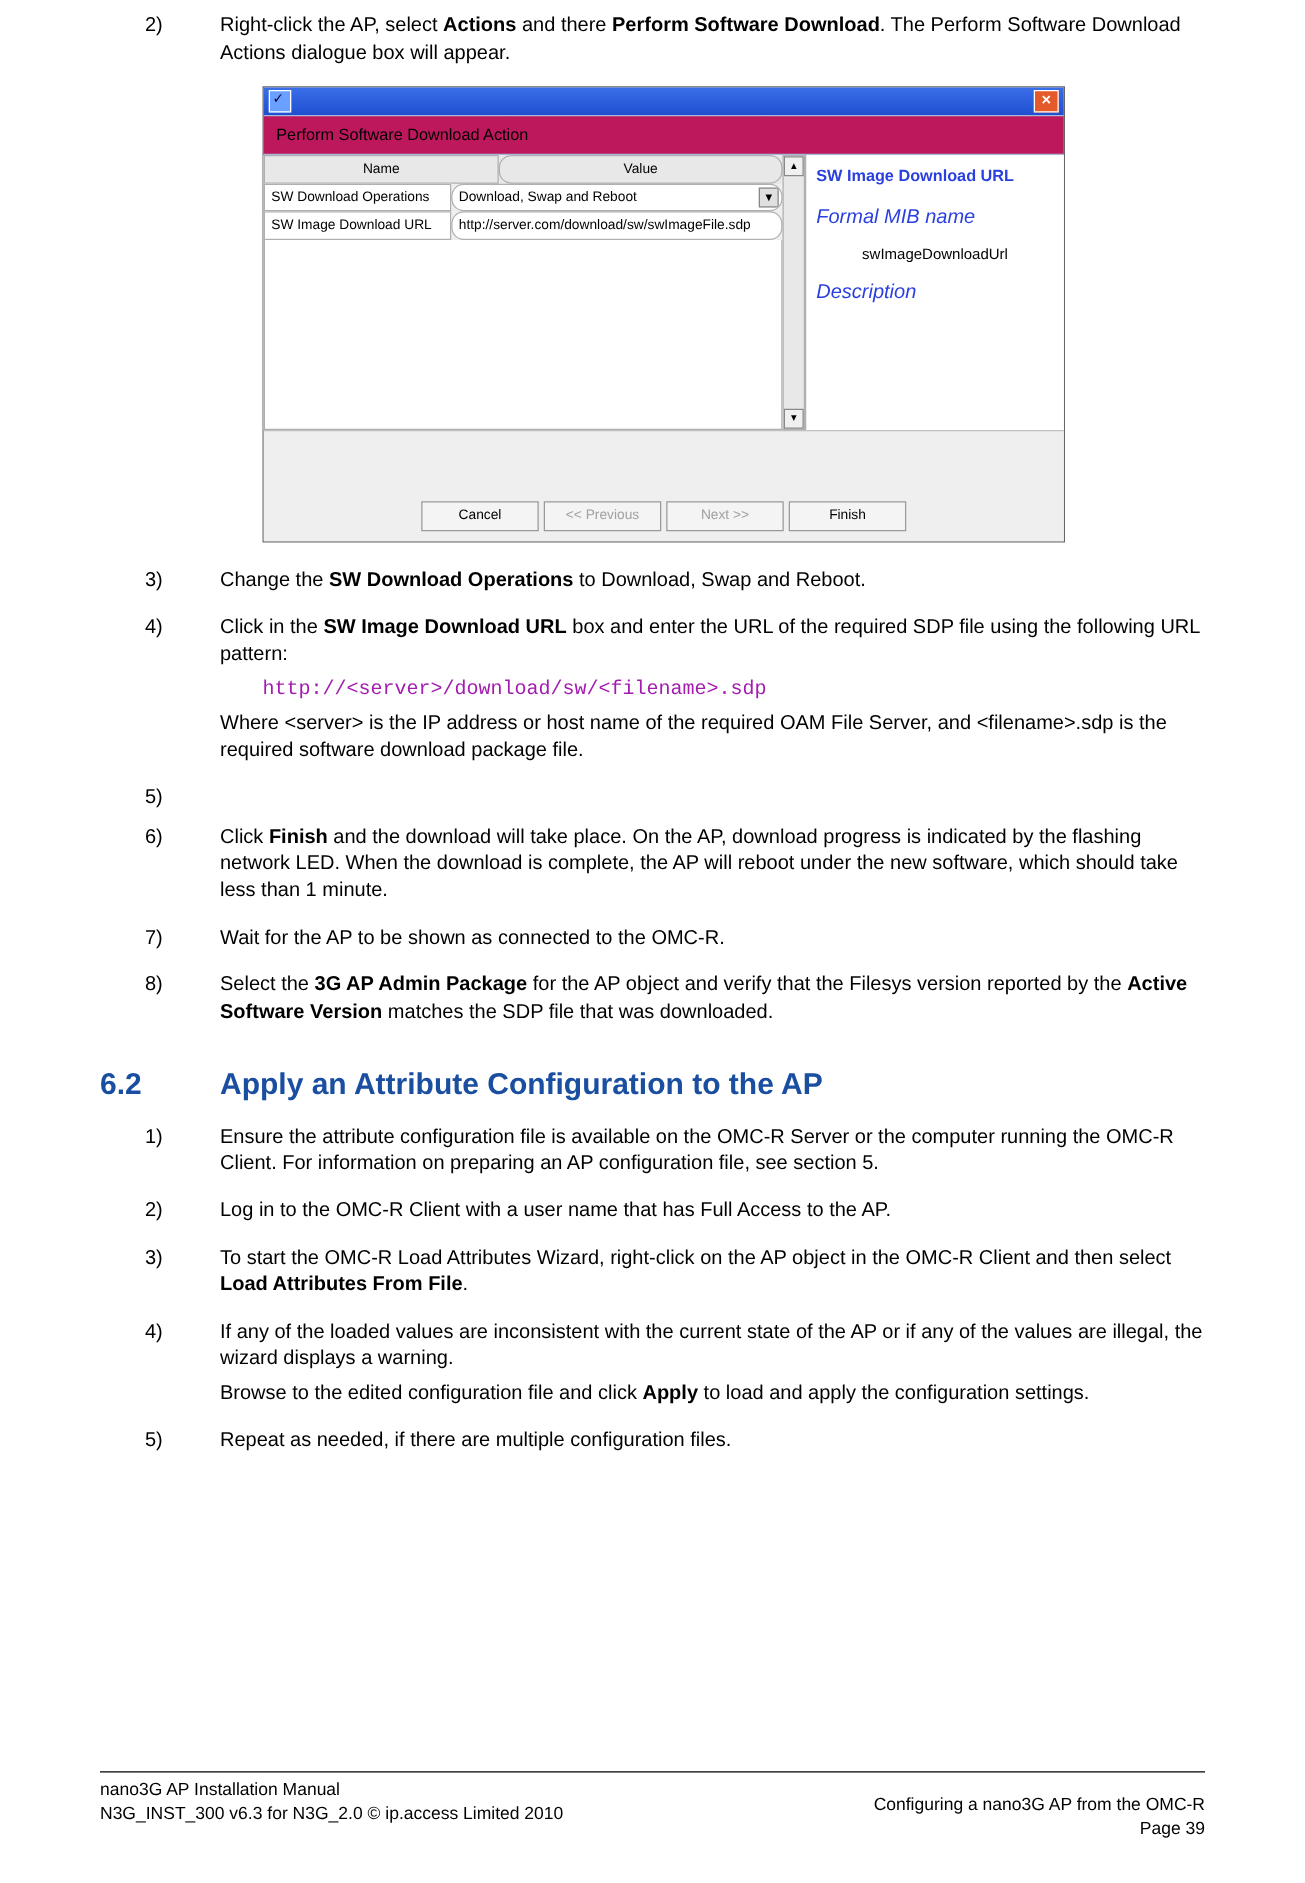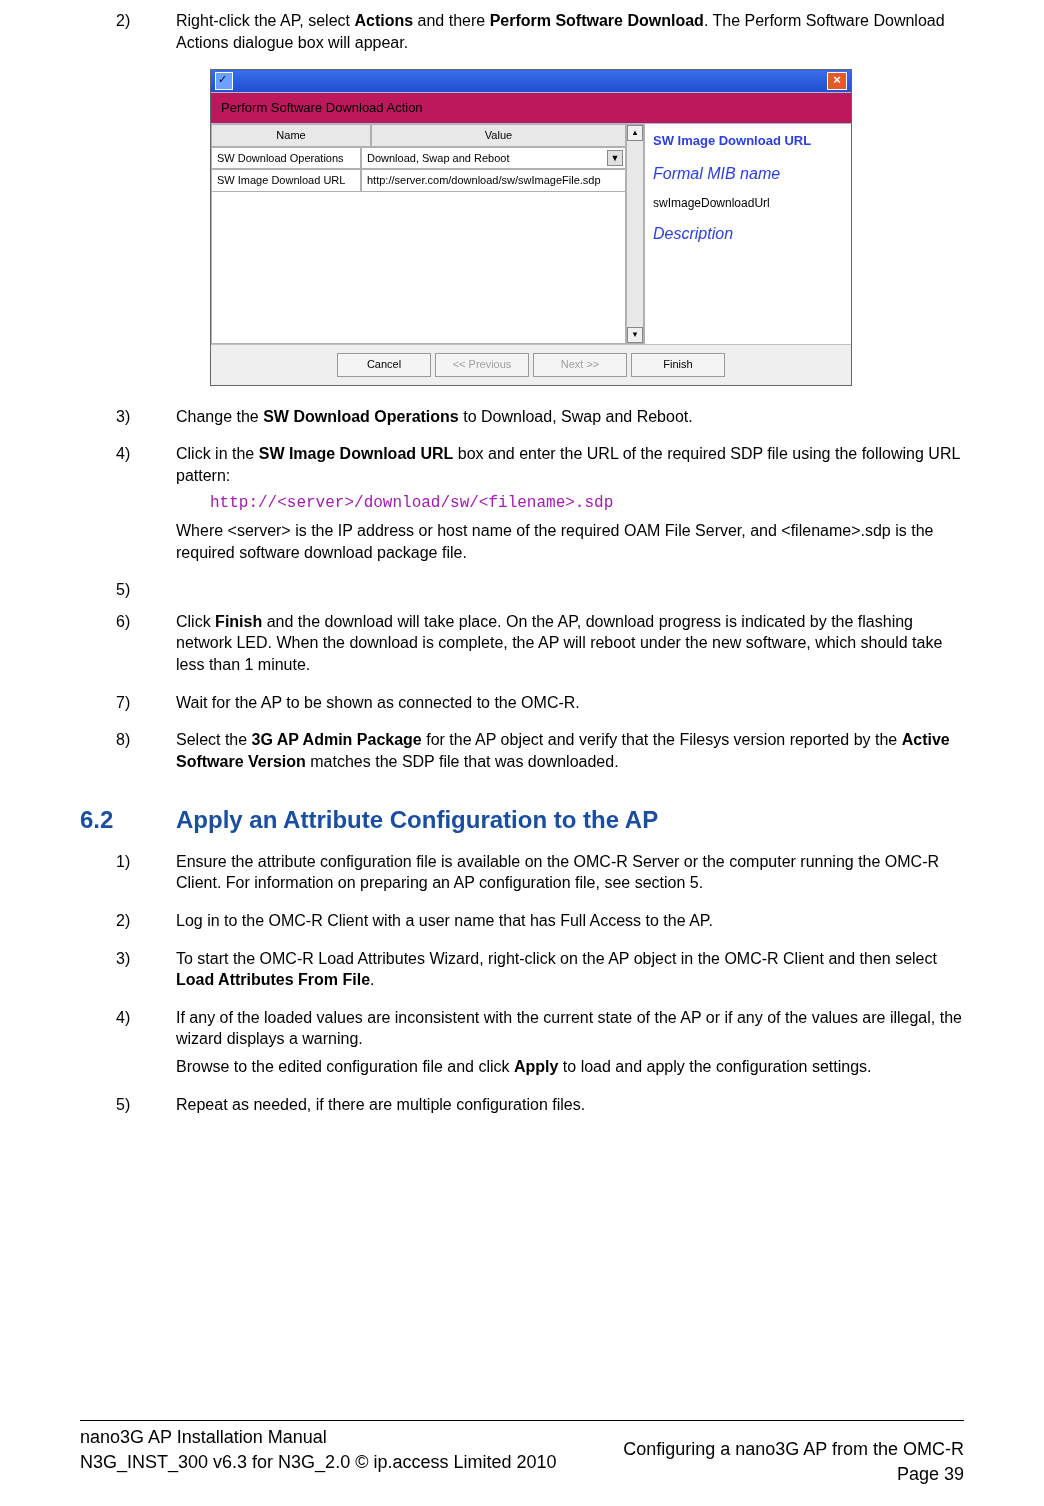--- a/index.html
+++ b/index.html
@@ -111,28 +111,28 @@
     flex-direction: column;
   }
   .gridhead {
     display: flex;
     background: #e8e8e8;
   }
   .gridhead .gcell {
     border: 1px solid #b0b0b0;
     text-align: center;
     font-size: 11px;
-    padding: 3px 4px;
+    padding: 3px 18px;
     background: #e8e8e8;
   }
   .gridbody .grow {
     display: flex;
   }
   .gcell.name { width: 150px; }
-  .gcell.val { flex: 1; position: relative; }
+  .gcell.val { flex: 1; position: relative; border-radius: 10px; }
   .gridbody .gcell {
     border: 1px solid #b0b0b0;
     font-size: 11px;
     padding: 3px 5px;
     background: #fff;
     box-sizing: border-box;
     overflow: hidden;
     white-space: nowrap;
   }
   .dd-arrow {
@@ -183,48 +183,50 @@
   }
   .dlg-right .italic-blue {
     color: #2a3fe0;
     font-style: italic;
     font-size: 16px;
     margin-bottom: 10px;
   }
   .dlg-right .mib {
     font-size: 12px;
     margin-bottom: 12px;
+    text-align: center;
   }
   .dlg-buttons {
     display: flex;
     justify-content: center;
     gap: 4px;
     padding: 8px;
     background: #efefef;
     border-top: 1px solid #c0c0c0;
   }
   .dlg-buttons .btn {
     width: 92px;
     height: 22px;
     border: 1px solid #999;
     background: #f4f4f4;
     font-size: 11px;
     text-align: center;
     line-height: 20px;
+    margin-top: 48px;
   }
   .dlg-buttons .btn.dis { color: #a0a0a0; }
   .footer {
     position: absolute;
-    bottom: 20px;
+    bottom: 34px;
     left: 80px;
     right: 80px;
     border-top: 1px solid #000;
     display: flex;
     justify-content: space-between;
-    font-size: 18px;
+    font-size: 14px;
     padding-top: 4px;
   }
   .footer .fl, .footer .fr { line-height: 1.35; }
   .footer .fr { text-align: right; margin-top: 12px; }
 </style>
 </head>
 <body>
 
 <div class="page">
 

